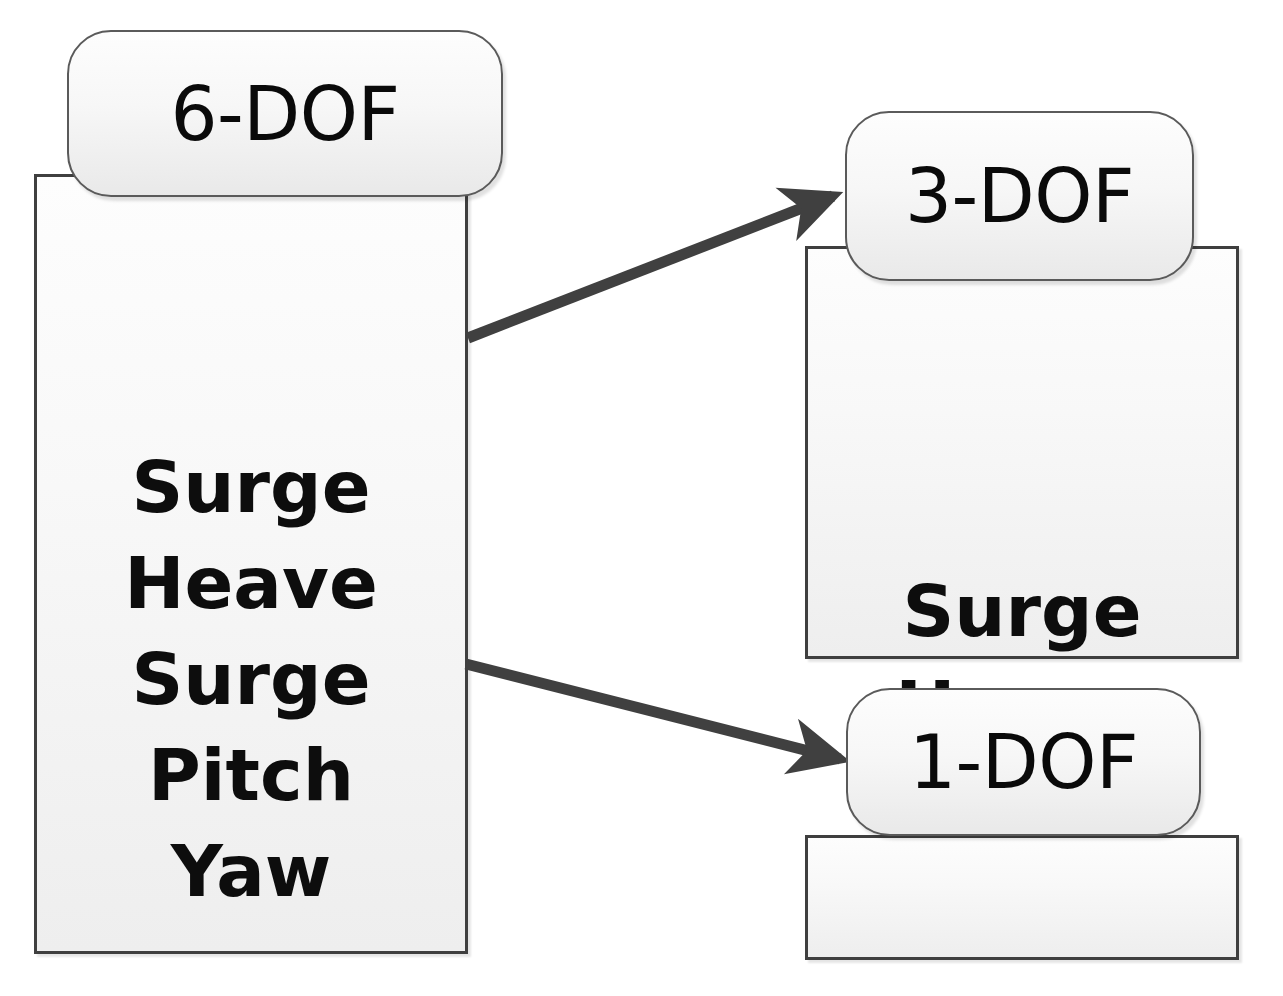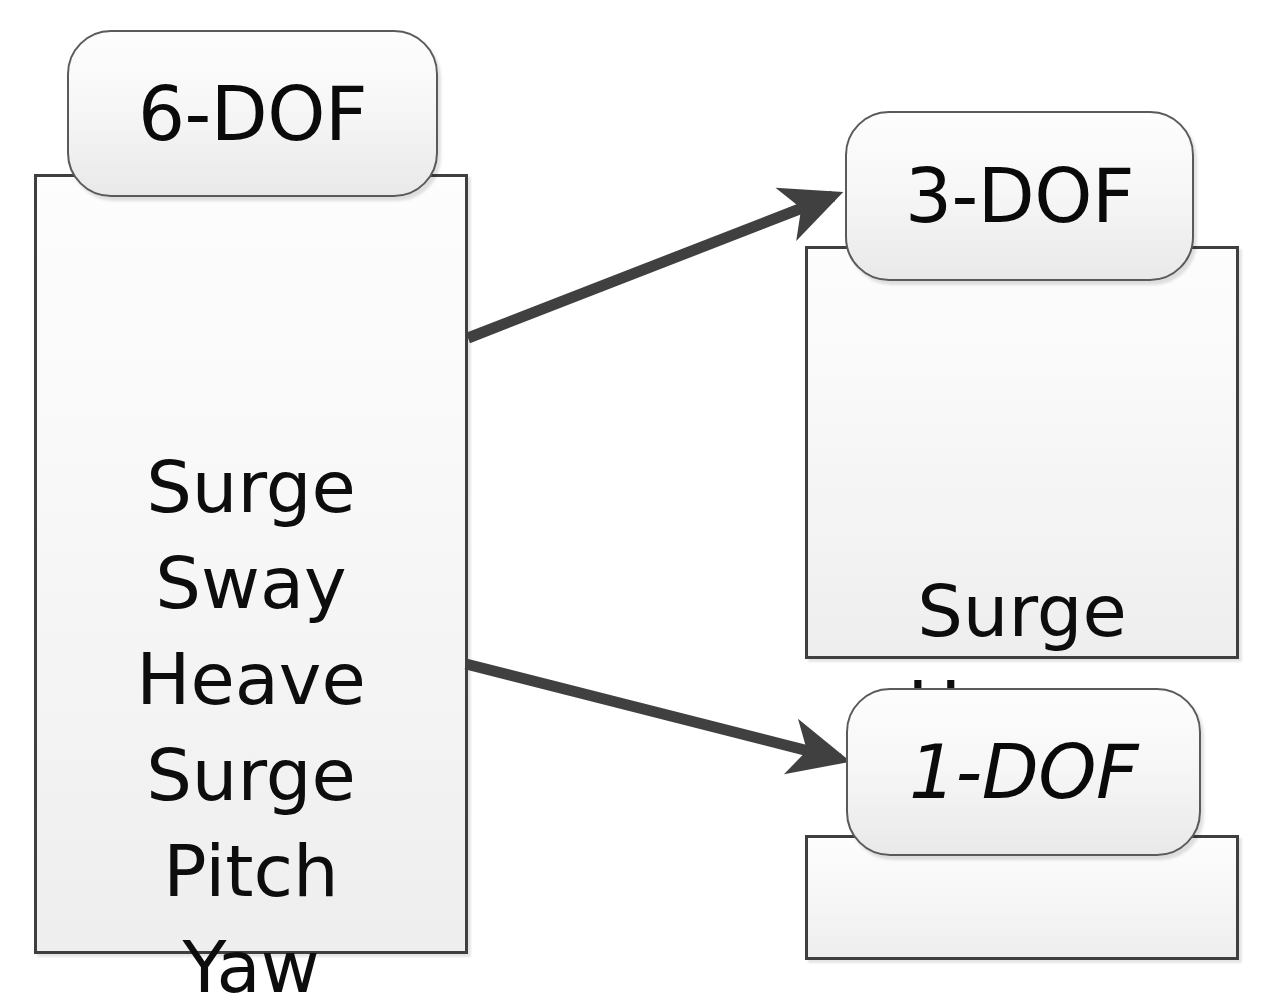--- a/index.html
+++ b/index.html
@@ -53,33 +53,34 @@
     left: 0;
     right: 0;
     text-align: center;
     z-index: 1;
   }
   .panel-item {
     font-size: 72px;
     line-height: 96px;
     color: #0d0d0d;
     white-space: nowrap;
+    font-weight: bold;
   }
 
   
   #box-6dof       { left: 34px;  top: 174px; width: 434px; height: 780px; }
-  #badge-6dof     { left: 67px;  top: 30px;  width: 371px; height: 167px; text-align: right; }
+  #badge-6dof     { left: 67px;  top: 30px;  width: 436px; height: 167px; text-align: right; }
   #items-6dof     { top: 262px; }
 
   #box-3dof       { left: 805px; top: 246px; width: 434px; height: 413px; }
   #badge-3dof     { left: 845px; top: 111px; width: 349px; height: 170px; }
   #items-3dof     { top: 314px; }
 
   #box-1dof       { left: 805px; top: 835px; width: 434px; height: 125px; }
-  #badge-1dof     { left: 846px; top: 688px; width: 355px; height: 168px; font-style: italic; }
+  #badge-1dof     { left: 846px; top: 688px; width: 355px; height: 148px; }
 
   
   #arrow-layer {
     position: absolute;
     left: 0; top: 0;
     width: 1283px;
     height: 996px;
     z-index: 3;
     pointer-events: none;
   }
@@ -95,21 +96,20 @@
         <path d="M0,0.4 L5.6,3 L0,5.6 L1.5,3 Z" fill="#404040"></path>
       </marker>
     </defs>
     <line x1="468" y1="338" x2="833" y2="196" stroke="#404040" stroke-width="11" marker-end="url(#arrowhead)"></line>
     <line x1="466" y1="664" x2="840" y2="759" stroke="#404040" stroke-width="11" marker-end="url(#arrowhead)"></line>
   </svg>
 
   <div class="panel" id="box-6dof">
     <div class="panel-items" id="items-6dof">
       <div class="panel-item">Surge</div>
-      <div class="panel-item">Sway</div>
       <div class="panel-item">Heave</div>
       <div class="panel-item">Surge</div>
       <div class="panel-item">Pitch</div>
       <div class="panel-item">Yaw</div>
     </div>
   </div>
   <div class="badge" id="badge-6dof">
     <span class="badge-label">6-DOF</span>
   </div>
 

